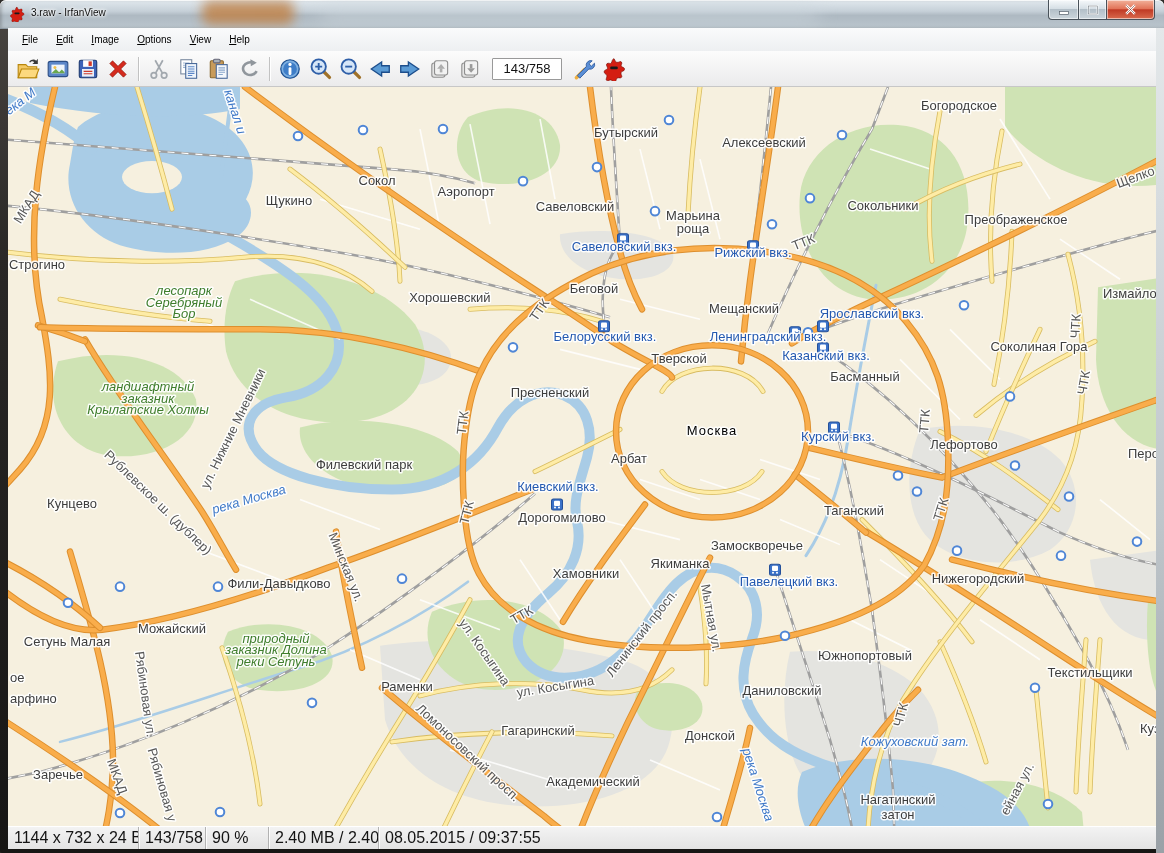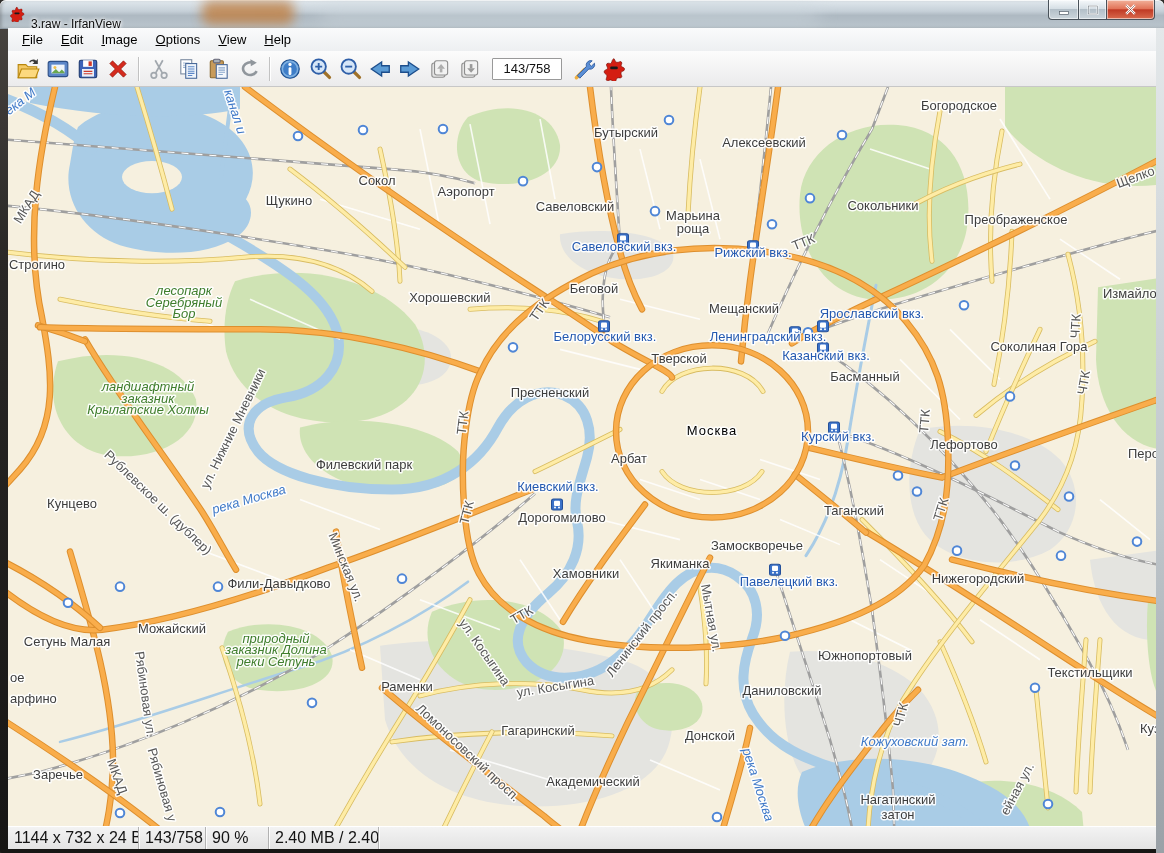--- a/index.html
+++ b/index.html
@@ -9,39 +9,39 @@
   
   .titlebar{position:absolute;top:0;left:0;right:0;height:28px;border-radius:6px 6px 0 0;
     background:linear-gradient(180deg,#e2e9ee 0%,#c6d0d8 40%,#aeb9c2 55%,#bac5cd 100%);
     border-bottom:1px solid #8d99a3;overflow:hidden;
     box-shadow:inset 0 1px 0 rgba(255,255,255,.8), inset 2px 0 3px rgba(60,60,60,.25)}
   .glass-blob{position:absolute;left:202px;top:1px;width:92px;height:24px;border-radius:8px;
     background:#c07f42;filter:blur(6px);opacity:.8}
   .glass-blob2{position:absolute;left:320px;top:4px;width:500px;height:20px;border-radius:10px;
     background:#cfd9df;filter:blur(9px);opacity:.5}
   .title-icon{position:absolute;left:9px;top:6px;width:16px;height:16px}
-  .title-text{position:absolute;left:31px;top:17px;font-size:12px;color:#0b0b0b;
+  .title-text{position:absolute;left:31px;top:7px;font-size:10px;color:#0b0b0b;
     text-shadow:0 0 4px #fff,0 0 4px #fff,0 0 2px #fff}
   .caption{position:absolute;top:0;right:9px;display:flex}
   .cap-btn{height:19px;border:1px solid #49525a;border-top:none;display:flex;align-items:center;
     justify-content:center;box-shadow:inset 0 0 0 1px rgba(255,255,255,.55);cursor:default}
   .cap-min{width:29px;border-radius:0 0 0 4px;
     background:linear-gradient(180deg,#f6f9fb,#d6dfe5 45%,#b3bfc8 50%,#ccd6dc)}
   .cap-max{width:27px;border-left:none;border-right:none;
     background:linear-gradient(180deg,#f6f9fb,#d6dfe5 45%,#b3bfc8 50%,#ccd6dc)}
   .cap-close{width:47px;border-radius:0 0 4px 0;
     background:linear-gradient(180deg,#f2b29b,#e2755a 45%,#c03a25 52%,#d96b4e)}
   
   .frame-right{position:absolute;top:28px;right:0;bottom:0;width:8px;
     background:linear-gradient(180deg,#e4e8ea,#bfc6cb 60%,#9aa1a7)}
   
   .menubar{position:absolute;top:28px;left:8px;right:8px;height:23px;
     background:linear-gradient(#fafbfc,#edeff1);border-bottom:1px solid #d6d9db;
     display:flex;align-items:center;padding-left:5px}
-  .menu-item{padding:3px 9px;font-size:13px;color:#000}
+  .menu-item{padding:3px 9px;font-size:10px;color:#000}
   .menu-item u{text-decoration:underline}
   
   .toolbar{position:absolute;top:51px;left:8px;right:8px;height:35px;
     background:linear-gradient(#fcfcfc,#ebebec);border-bottom:1px solid #c7c7c7;
     display:flex;align-items:center;padding-left:5px}
   .tb-btn{width:30px;height:30px;display:flex;align-items:center;justify-content:center;border-radius:3px}
   .tb-sep{width:1px;height:24px;background:#c2c2c2;margin:0 5px;box-shadow:1px 0 0 #fff}
   .page-input{width:64px;height:18px;border:1px solid #999;border-radius:1px;
     font-family:"Liberation Sans",sans-serif;font-size:13px;text-align:center;margin:0 7px;background:#fff;color:#111}
   
@@ -628,15 +628,16 @@
           <text x="789" y="586" class="lbl lbl-st" text-anchor="middle">Павелецкий вкз.</text>
         </g>
       </svg>
   </div>
 
   <div class="statusbar">
     <div class="sb-cell sb-1">1144 x 732 x 24 BPP</div>
     <div class="sb-cell sb-2">143/758</div>
     <div class="sb-cell sb-3">90 %</div>
     <div class="sb-cell sb-4">2.40 MB / 2.40 MB</div>
+    <div class="sb-cell sb-5">08.05.2015 / 09:37:55</div>
   </div>
 
 </div>
 
 </body></html>

